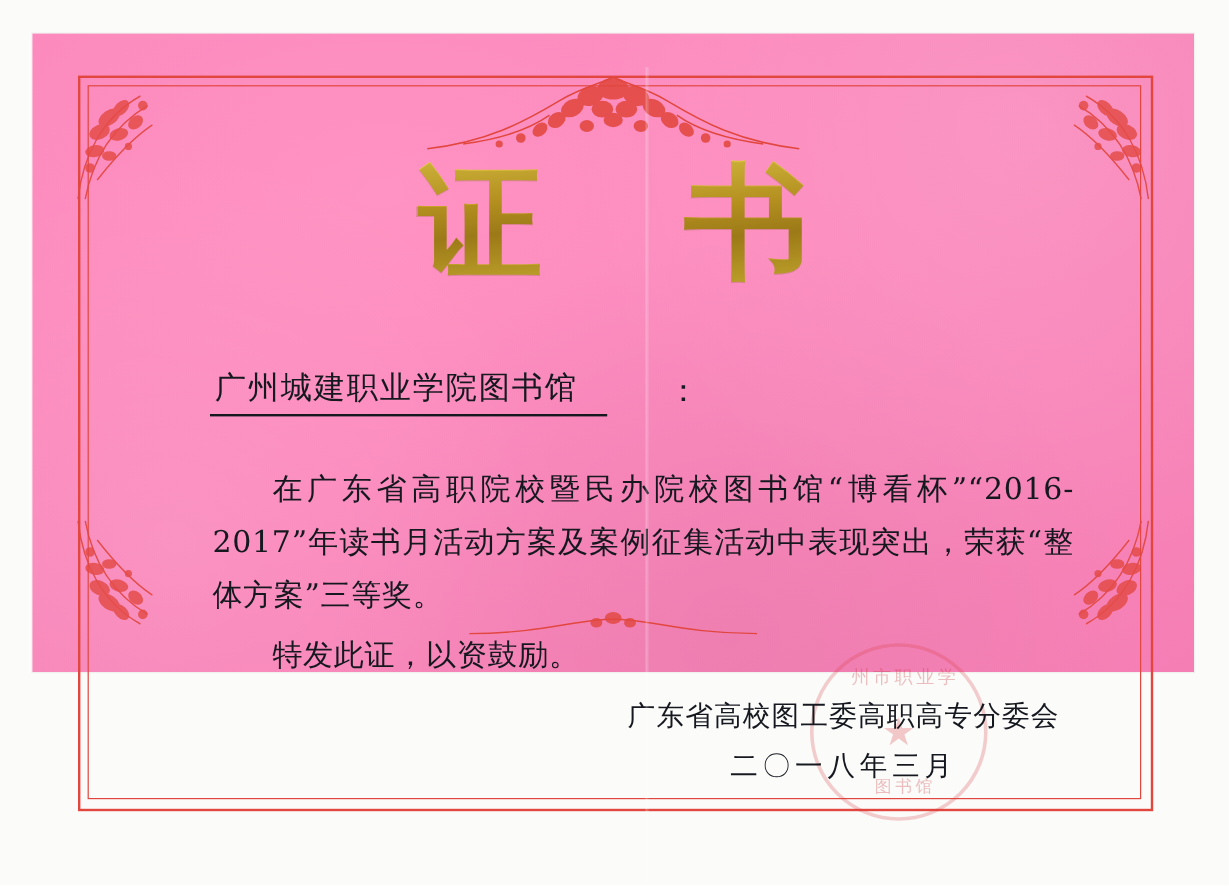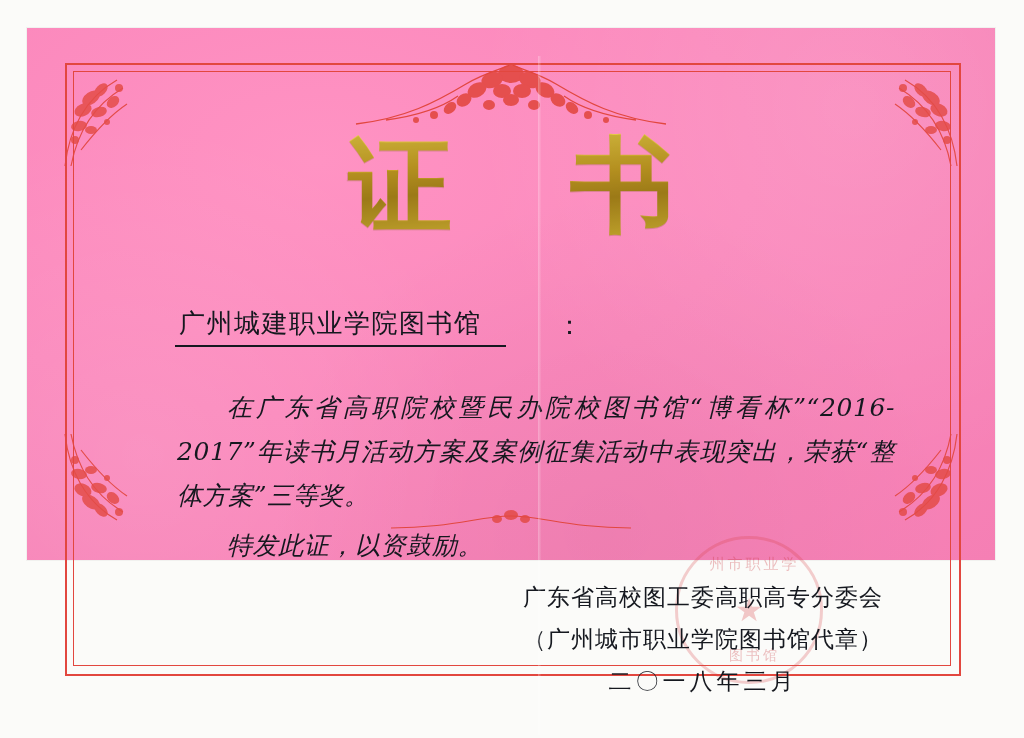--- a/index.html
+++ b/index.html
@@ -157,21 +157,20 @@
     font-family: "DejaVu Serif", serif;
     font-size: 25px;
     line-height: 44px;
     color: #15181f;
     letter-spacing: 0.6px;
   }
   .body-para {
     margin: 0 12px 6px 0;
     text-indent: 50px;
     text-align: justify;
-    font-style: italic;
   }
 
   
   #signature-block {
     position: absolute;
     right: 112px;
     top: 548px;
     text-align: center;
     font-family: "DejaVu Serif", serif;
     font-size: 23px;
@@ -378,19 +377,18 @@
     </div>
 
     <div id="seal">
       <div class="seal-text" id="seal-top-text">州市职业学</div>
       <div id="seal-inner-star">★</div>
       <div class="seal-text" id="seal-bottom-text">图书馆</div>
     </div>
 
     <div id="signature-block">
       <div class="sig-line">广东省高校图工委高职高专分委会</div>
-      <div class="sig-line">（广州城市职业学院图书馆代章）</div>
       <div class="sig-line" id="sig-date">二〇一八年三月</div>
     </div>
 
     <div id="fold-crease"></div>
   </div>
 </div>
 
 </body></html>

